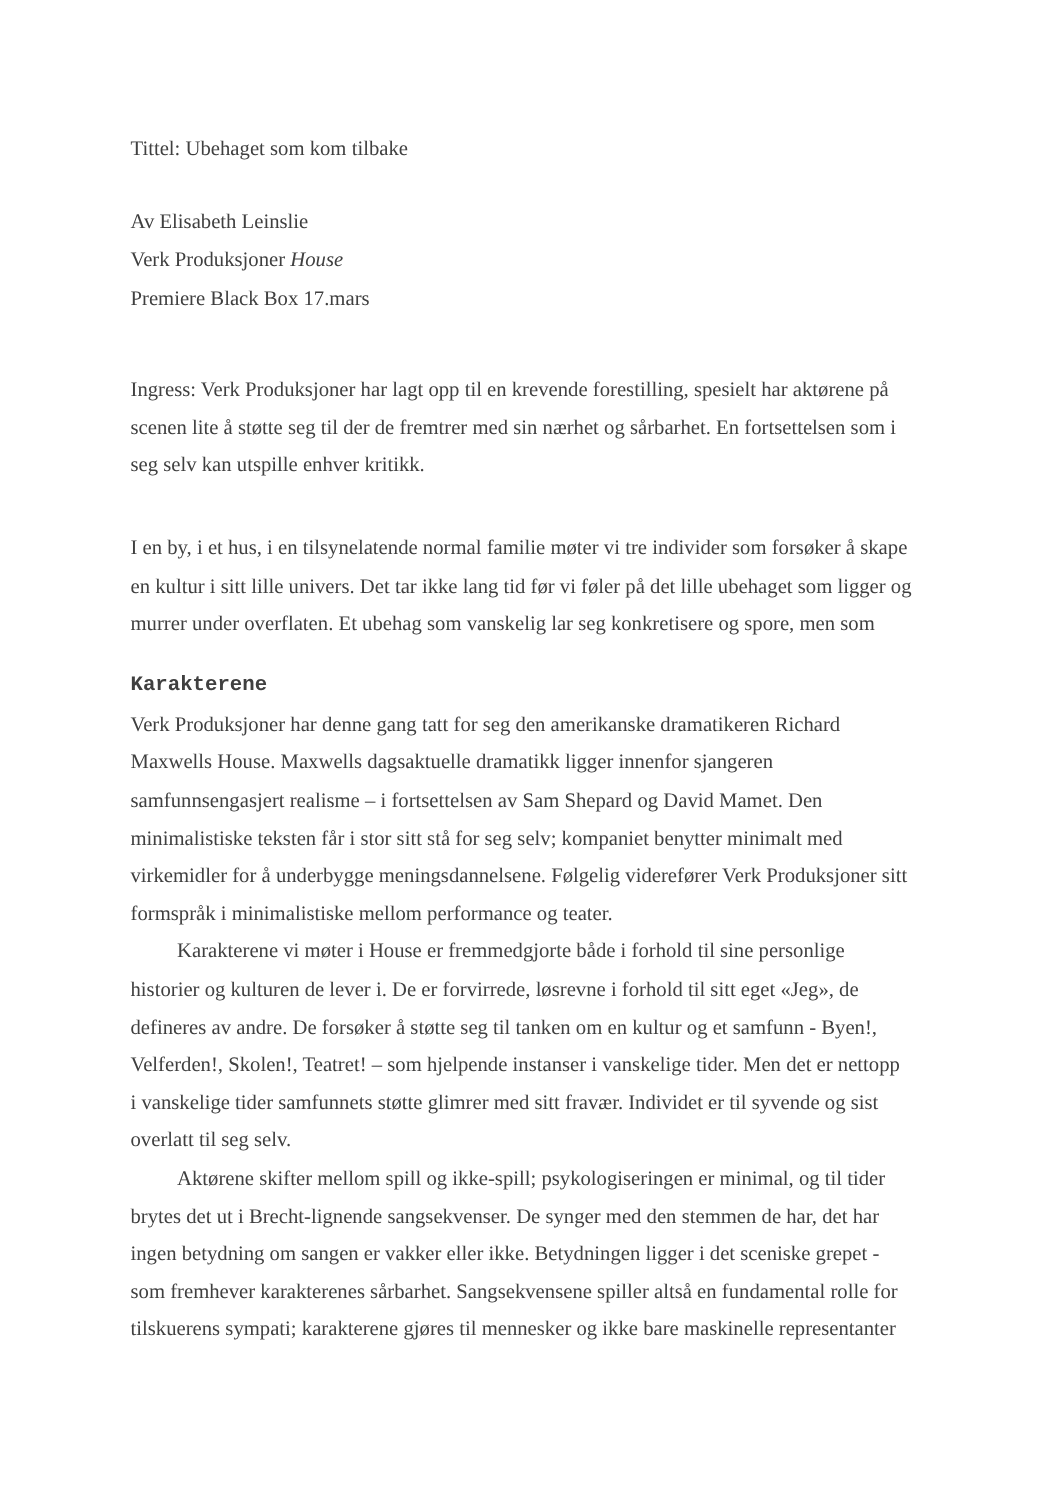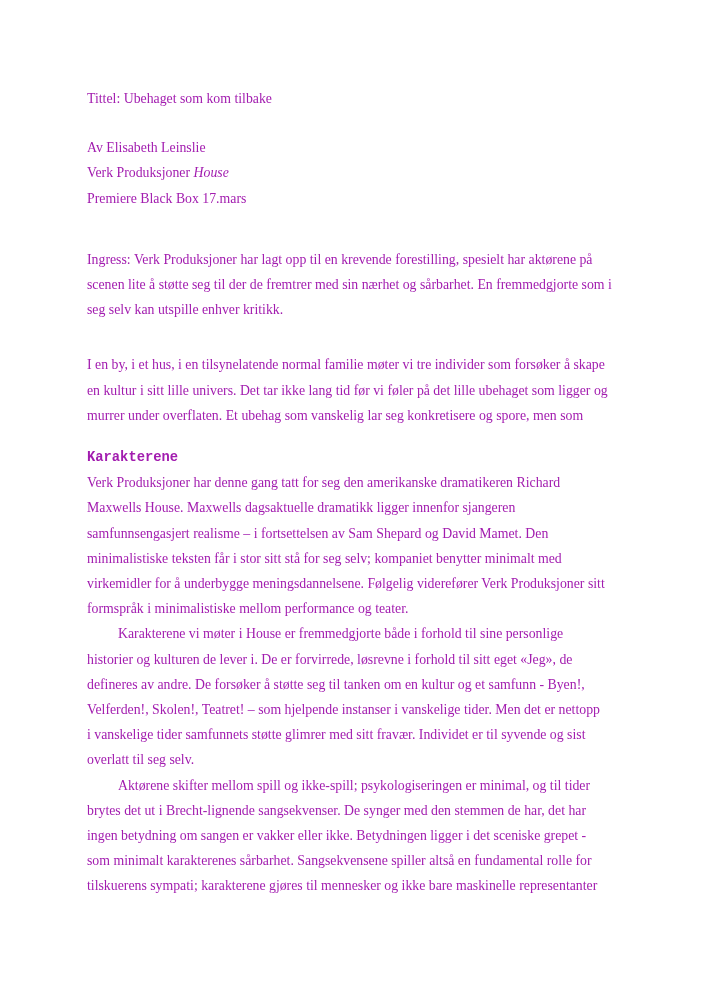--- a/index.html
+++ b/index.html
@@ -19,21 +19,21 @@
     left: 0; top: 0;
     width: 707px;
     height: 1000px;
     background: #ffffff;
   }
   .content {
     position: absolute;
     left: 87px;
     top: 86px;
     width: 572px;
-    color: #a21caf;
+    color: #404040;
     font-size: 13.8px;
     line-height: 25.2px;
   }
   .line {
     white-space: nowrap;
   }
   .para .line.first-indent {
     padding-left: 31px;
   }
   .heading {
@@ -58,21 +58,21 @@
     <div class="line after-title">Tittel: Ubehaget som kom tilbake</div>
 
     <div>
       <div class="line">Av Elisabeth Leinslie</div>
       <div class="line"><span>Verk Produksjoner </span><span class="italic">House</span></div>
       <div class="line after-byline">Premiere Black Box 17.mars</div>
     </div>
 
     <div class="para after-ingress">
         <div class="line">Ingress: Verk Produksjoner har lagt opp til en krevende forestilling, spesielt har aktørene på</div>
-        <div class="line">scenen lite å støtte seg til der de fremtrer med sin nærhet og sårbarhet. En fremmedgjorte som i</div>
+        <div class="line">scenen lite å støtte seg til der de fremtrer med sin nærhet og sårbarhet. En fortsettelsen som i</div>
         <div class="line">seg selv kan utspille enhver kritikk.</div>
       </div>
 
     <div class="para after-intro">
         <div class="line">I en by, i et hus, i en tilsynelatende normal familie møter vi tre individer som forsøker å skape</div>
         <div class="line">en kultur i sitt lille univers. Det tar ikke lang tid før vi føler på det lille ubehaget som ligger og</div>
         <div class="line">murrer under overflaten. Et ubehag som vanskelig lar seg konkretisere og spore, men som</div>
       </div>
 
     <div class="line heading">Karakterene</div>
@@ -92,18 +92,18 @@
         <div class="line">defineres av andre. De forsøker å støtte seg til tanken om en kultur og et samfunn - Byen!,</div>
         <div class="line">Velferden!, Skolen!, Teatret! – som hjelpende instanser i vanskelige tider. Men det er nettopp</div>
         <div class="line">i vanskelige tider samfunnets støtte glimrer med sitt fravær. Individet er til syvende og sist</div>
         <div class="line">overlatt til seg selv.</div>
       </div>
 
     <div class="para">
         <div class="line first-indent">Aktørene skifter mellom spill og ikke-spill; psykologiseringen er minimal, og til tider</div>
         <div class="line">brytes det ut i Brecht-lignende sangsekvenser. De synger med den stemmen de har, det har</div>
         <div class="line">ingen betydning om sangen er vakker eller ikke. Betydningen ligger i det sceniske grepet -</div>
-        <div class="line">som minimalt karakterenes sårbarhet. Sangsekvensene spiller altså en fundamental rolle for</div>
+        <div class="line">som fremhever karakterenes sårbarhet. Sangsekvensene spiller altså en fundamental rolle for</div>
         <div class="line">tilskuerens sympati; karakterene gjøres til mennesker og ikke bare maskinelle representanter</div>
       </div>
 
   </div>
 </div>
 
 </body></html>

